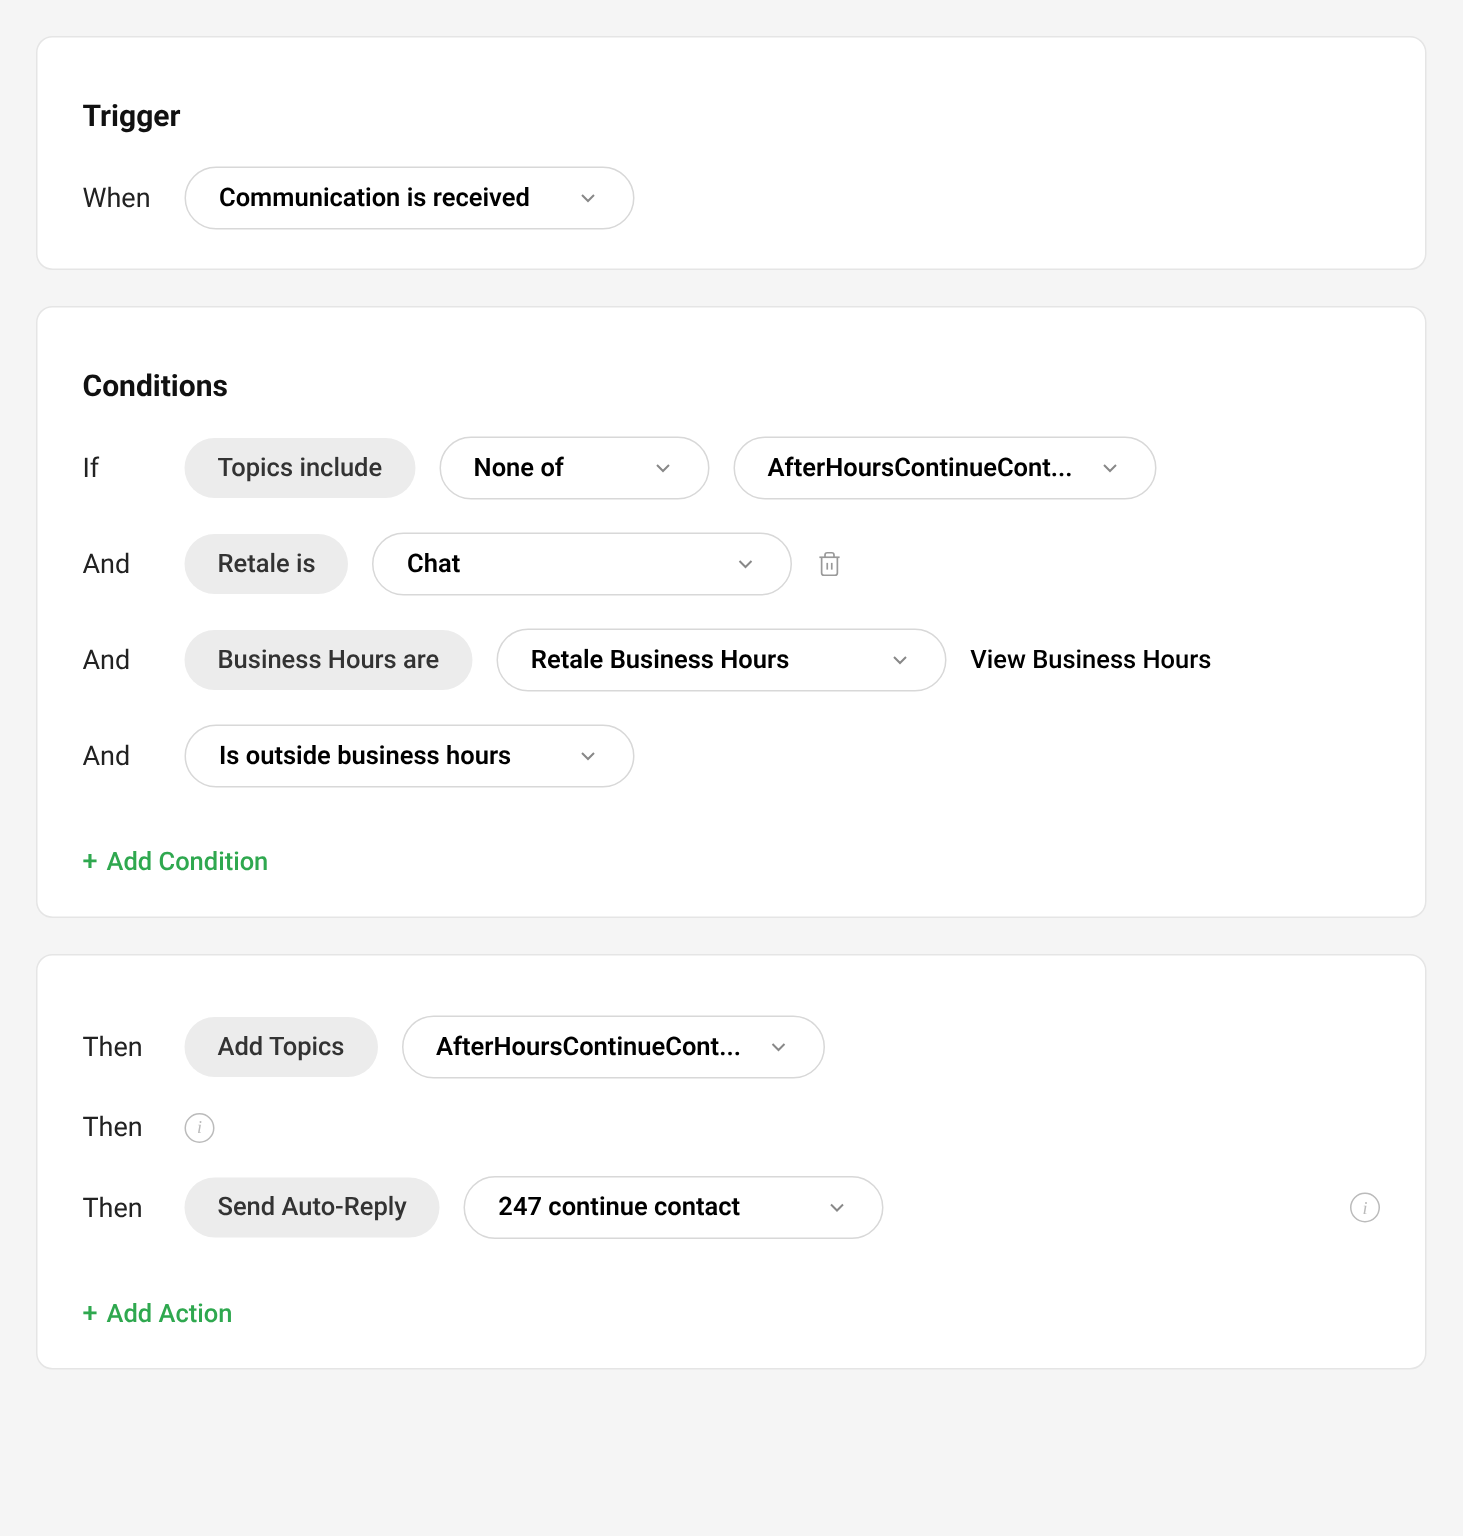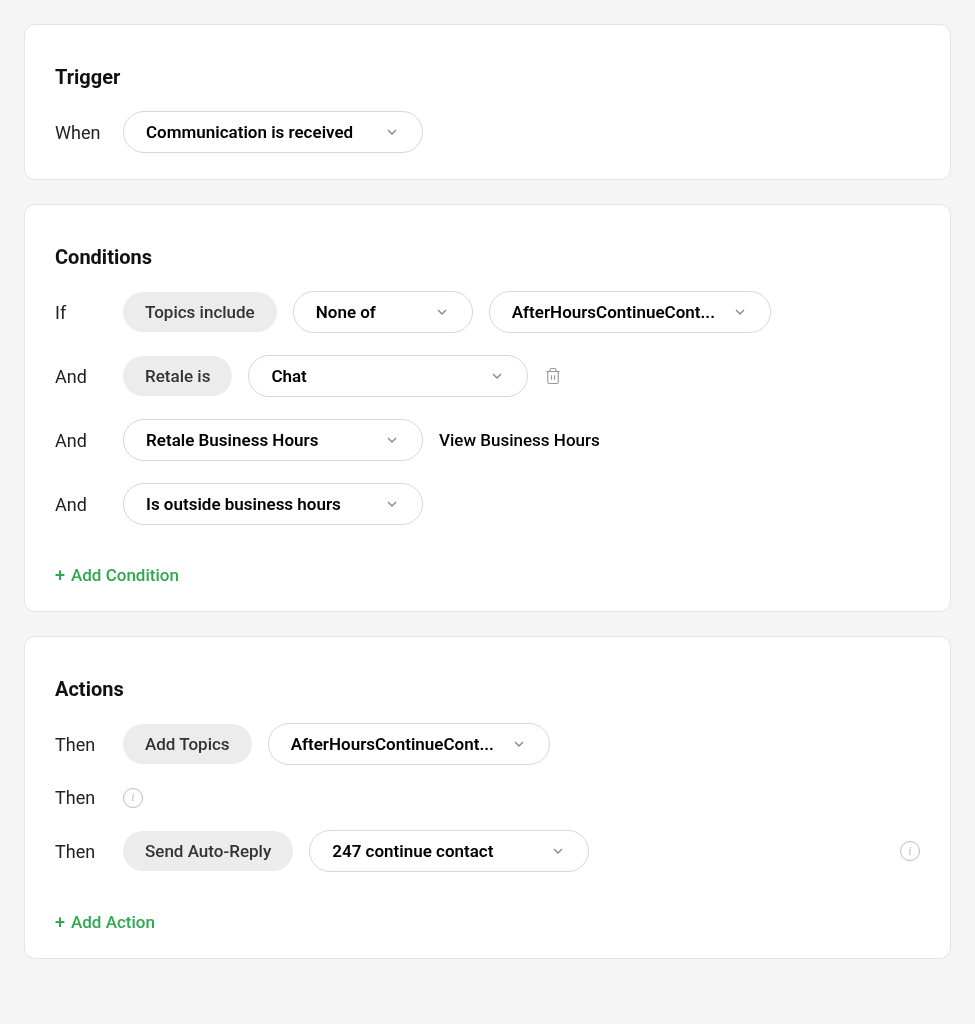--- a/index.html
+++ b/index.html
@@ -209,20 +209,23 @@
         <path d="M19 6 v14 a2 2 0 0 1 -2 2 H7 a2 2 0 0 1 -2 -2 V6"></path>
         <line x1="10" y1="11" x2="10" y2="17"></line>
         <line x1="14" y1="11" x2="14" y2="17"></line>
       </svg>
     </span>
   </div>
 
   
   <div class="row">
     <span class="row-prefix">And</span>
+    <div class="pill pill-gray">
+      <span>Business Hours are</span>
+    </div>
     <div class="pill pill-outline dropdown w-lg">
       <span>Retale Business Hours</span>
       <span class="chev">
         <svg viewBox="0 0 24 24">
             <polyline points="6 9 12 15 18 9"></polyline>
           </svg>
       </span>
     </div>
     <a class="link-green">View Business Hours</a>
   </div>
@@ -240,21 +243,20 @@
     </div>
   </div>
 
   <div class="add-link">
     <span class="plus">+</span>
     <span>Add Condition</span>
   </div>
 </div>
 
 <div class="card">
-  <div class="card-title">Actions</div>
 
   
   <div class="row">
     <span class="row-prefix">Then</span>
     <div class="pill pill-gray">
       <span>Add Topics</span>
     </div>
     <div class="pill pill-outline dropdown w-md">
       <span>AfterHoursContinueCont...</span>
       <span class="chev">

